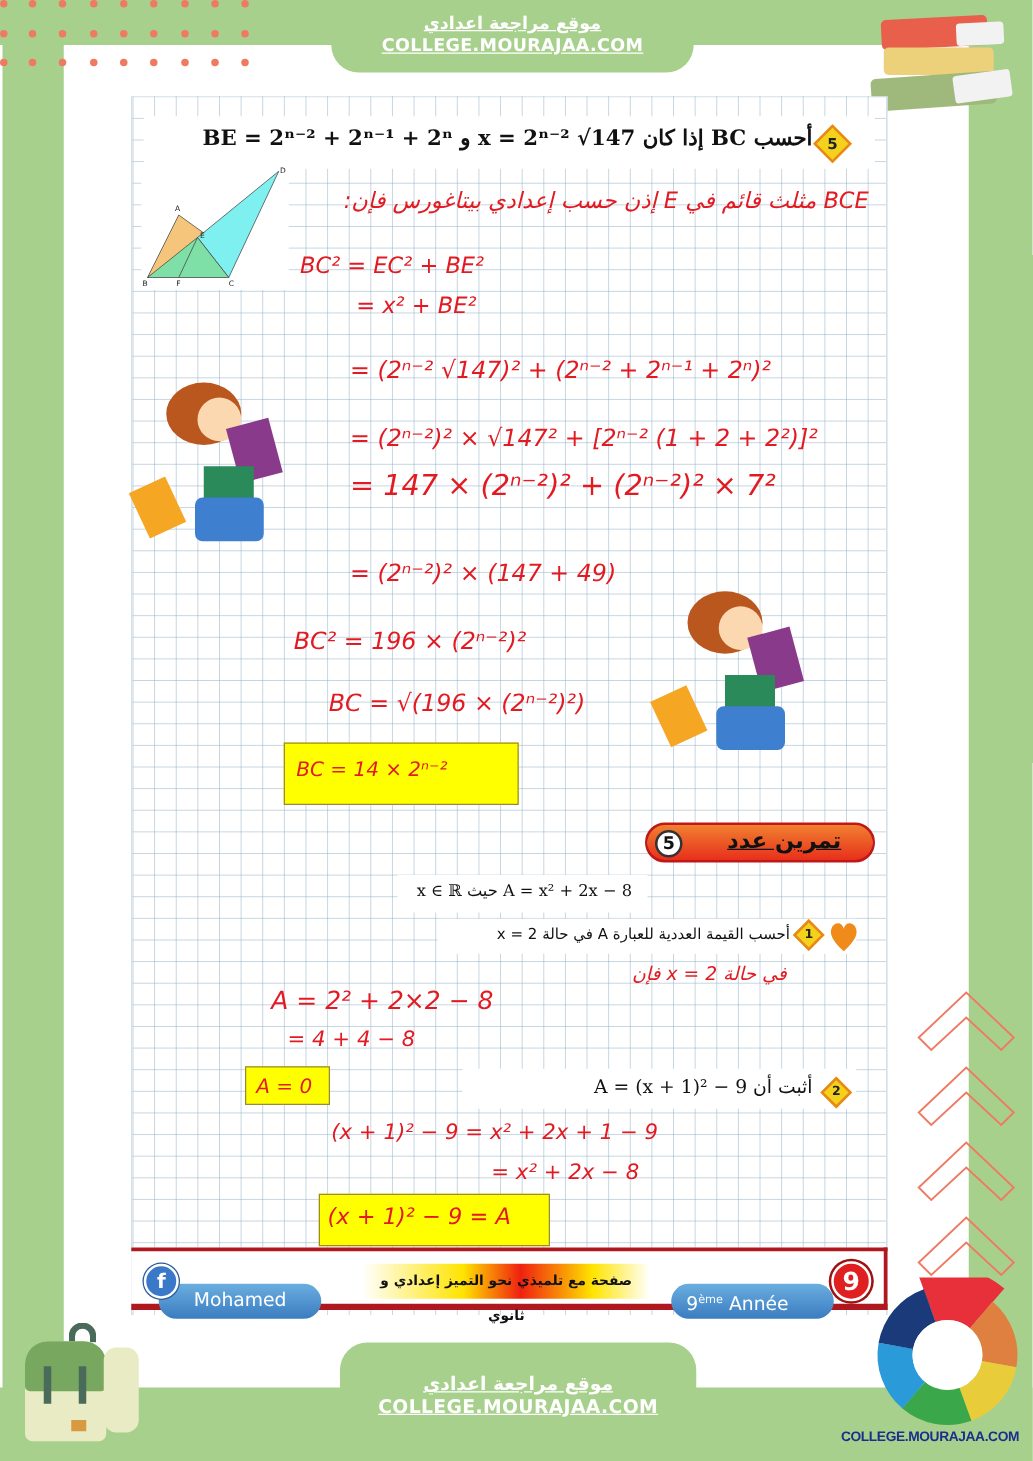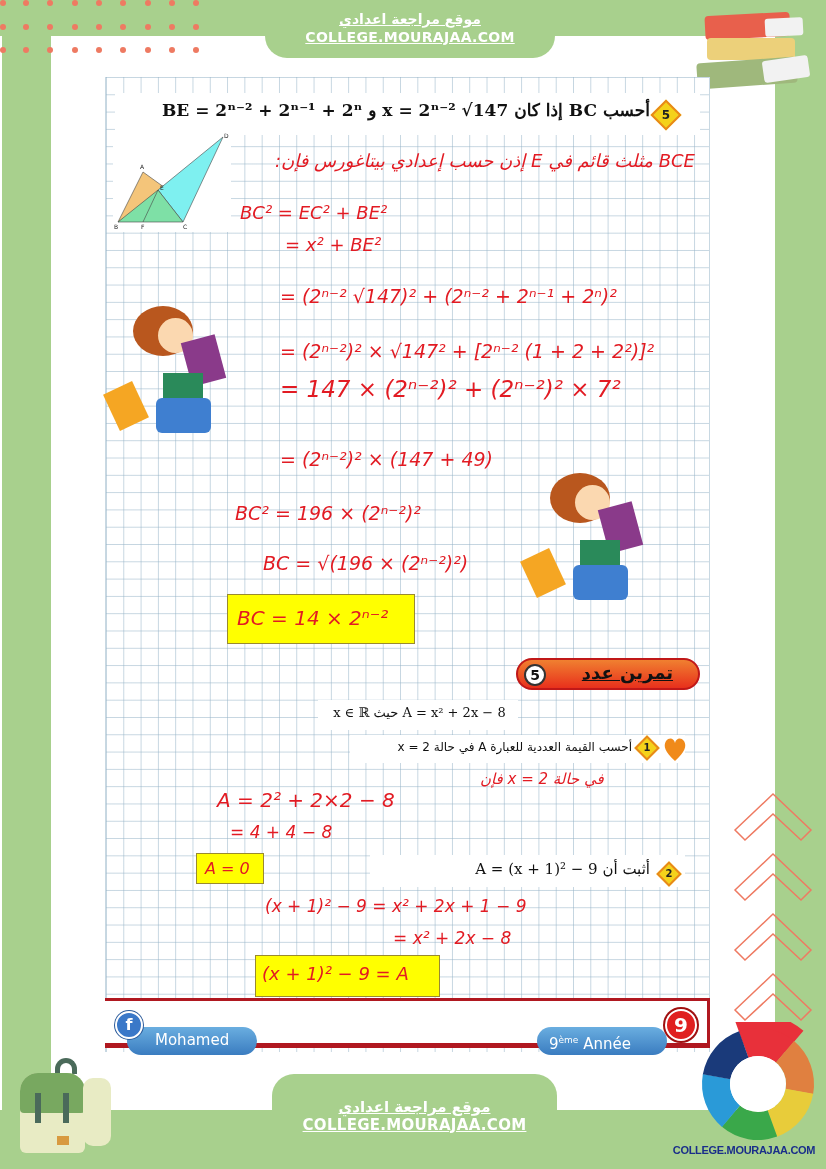--- a/index.html
+++ b/index.html
@@ -106,21 +106,21 @@
 <div class="hw" style="left:290px;top:150px;width:405px;font-size:18px;direction:rtl;text-align:right;">BCE مثلث قائم في E إذن حسب إعدادي بيتاغورس فإن:</div>
 <div class="hw" style="left:240px;top:202px;font-size:18px;">BC² = EC² + BE²</div>
 <div class="hw" style="left:285px;top:234px;font-size:18px;">= x² + BE²</div>
 <div class="hw" style="left:280px;top:285px;font-size:19px;">= (2ⁿ⁻² √147)² + (2ⁿ⁻² + 2ⁿ⁻¹ + 2ⁿ)²</div>
 <div class="hw" style="left:280px;top:340px;font-size:19px;">= (2ⁿ⁻²)² × √147² + [2ⁿ⁻² (1 + 2 + 2²)]²</div>
 <div class="hw" style="left:280px;top:376px;font-size:23px;">= 147 × (2ⁿ⁻²)² + (2ⁿ⁻²)² × 7²</div>
 <div class="hw" style="left:280px;top:448px;font-size:19px;">= (2ⁿ⁻²)² × (147 + 49)</div>
 <div class="hw" style="left:235px;top:502px;font-size:19px;">BC² = 196 × (2ⁿ⁻²)²</div>
 <div class="hw" style="left:235px;top:552px;font-size:19px;margin-left:28px;">BC = √(196 × (2ⁿ⁻²)²)</div>
 <div class="ybox" style="left:227px;top:594px;width:188px;height:50px;"></div>
-<div class="hw" style="left:237px;top:606px;font-size:20px;">BC = 14 × 2ⁿ⁻²</div>
+<div class="hw" style="left:237px;top:606px;font-size:16px;">BC = 14 × 2ⁿ⁻²</div>
 
 <div style="position:absolute;left:108px;top:298px;width:135px;height:150px;">
   <div style="position:absolute;left:25px;top:8px;width:60px;height:50px;border-radius:50%;background:#b9571e;"></div>
   <div style="position:absolute;left:50px;top:20px;width:35px;height:35px;border-radius:50%;background:#fbd8b0;"></div>
   <div style="position:absolute;left:78px;top:40px;width:35px;height:45px;background:#8a3a8a;transform:rotate(-15deg);"></div>
   <div style="position:absolute;left:55px;top:75px;width:40px;height:35px;background:#2a8a5a;"></div>
   <div style="position:absolute;left:48px;top:100px;width:55px;height:35px;background:#3f7fd0;border-radius:6px;"></div>
   <div style="position:absolute;left:2px;top:88px;width:32px;height:40px;background:#f5a623;transform:rotate(-25deg);"></div>
 </div>
 <div style="position:absolute;left:525px;top:465px;width:135px;height:150px;">
@@ -143,40 +143,43 @@
 <div class="whitebox" style="left:350px;top:735px;width:335px;height:28px;"></div>
 <div style="position:absolute;left:663px;top:736px;width:24px;height:26px;">
   <svg width="24" height="26" viewBox="0 0 24 26">
       <path d="M12 25 C2 16 0 10 3 5 C6 1 11 2 12 7 C13 2 18 1 21 5 C24 10 22 16 12 25Z" fill="#f08a1a"></path>
     </svg>
 </div>
 <div class="badge" style="left:638px;top:739px;width:18px;height:18px;">
     <span style="line-height:14px;font-size:10px;">1</span>
   </div>
 <div class="printed" style="left:352px;top:740px;width:280px;font-size:12px;direction:rtl;text-align:right;font-family:'DejaVu Sans',sans-serif;">أحسب القيمة العددية للعبارة A في حالة x = 2</div>
-<div class="hw" style="left:480px;top:770px;width:175px;font-size:15px;direction:rtl;text-align:left;">في حالة x = 2 فإن</div>
+<div class="hw" style="left:480px;top:770px;width:175px;font-size:15px;direction:rtl;text-align:center;">في حالة x = 2 فإن</div>
 <div class="hw" style="left:217px;top:788px;font-size:20px;">A = 2² + 2×2 − 8</div>
 <div class="hw" style="left:230px;top:822px;font-size:17px;">= 4 + 4 − 8</div>
 <div class="ybox" style="left:196px;top:853px;width:68px;height:31px;"></div>
 <div class="hw" style="left:205px;top:859px;font-size:16px;">A = 0</div>
 
 <div class="whitebox" style="left:370px;top:855px;width:315px;height:32px;"></div>
 <div class="badge" style="left:660px;top:865px;width:18px;height:18px;">
     <span style="line-height:14px;font-size:10px;">2</span>
   </div>
 <div class="printed" style="left:420px;top:860px;width:230px;font-size:15px;direction:rtl;text-align:right;">أثبت أن A = (x + 1)² − 9</div>
 <div class="hw" style="left:265px;top:896px;font-size:17px;">(x + 1)² − 9 = x² + 2x + 1 − 9</div>
 <div class="hw" style="left:393px;top:928px;font-size:17px;">= x² + 2x − 8</div>
 <div class="ybox" style="left:255px;top:955px;width:185px;height:42px;"></div>
 <div class="hw" style="left:262px;top:963px;font-size:18px;">(x + 1)² − 9 = A</div>
 
 <div class="footer-bar">
   <div class="circ" style="left:10px;top:10px;width:28px;height:28px;background:#3a78c8;border:2px solid #fff;box-shadow:0 0 0 1px #2a5a9a;color:#fff;font-weight:bold;text-align:center;line-height:24px;font-size:16px;z-index:2;">f</div>
   <div class="pill-blue" style="left:22px;top:10px;width:130px;height:28px;padding-left:28px;">
     <span>Mohamed HM</span>
+  </div>
+  <div style="position:absolute;left:185px;top:10px;width:230px;height:28px;background:linear-gradient(to right,#fff 0%,#ffe400 35%,#f02010 55%,#ffe400 80%,#fff 100%);">
+    <span style="display:block;direction:rtl;text-align:center;font-size:11px;line-height:28px;color:#111;font-weight:bold;">صفحة مع تلميذي نحو التميز إعدادي و ثانوي</span>
   </div>
   <div class="pill-blue" style="left:432px;top:10px;width:130px;height:28px;padding-left:12px;">
     <span>9</span><sup style="font-size:9px;">ème</sup>
     <span>Année 2022</span>
   </div>
   <div class="circ" style="left:560px;top:8px;width:32px;height:32px;background:#e02020;border:2px solid #fff;box-shadow:0 0 0 2px #a01010;color:#fff;font-weight:bold;font-size:20px;text-align:center;line-height:28px;">
     <span>9</span>
   </div>
 </div>
 

